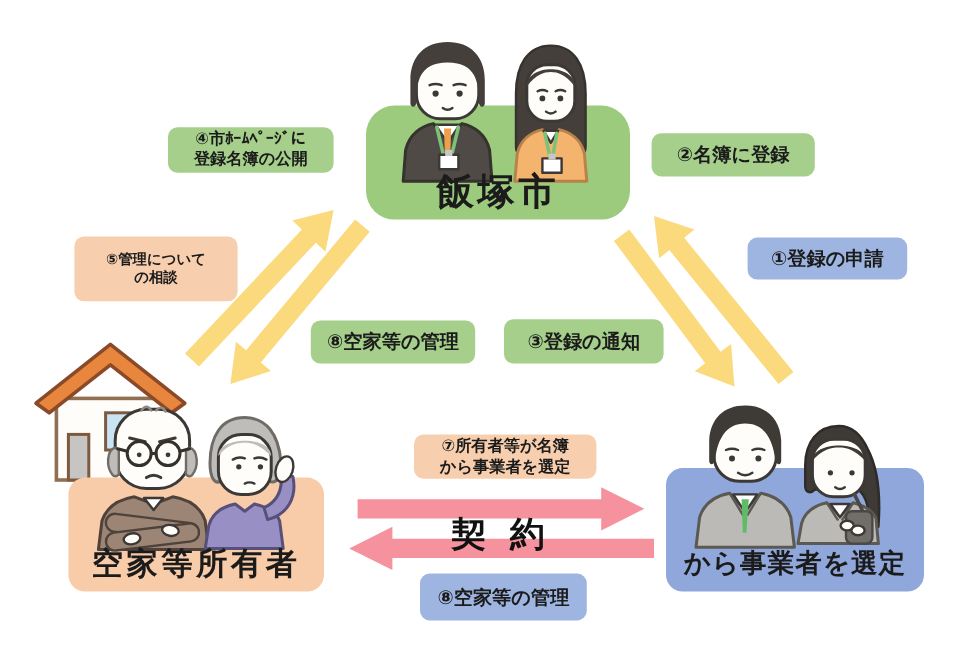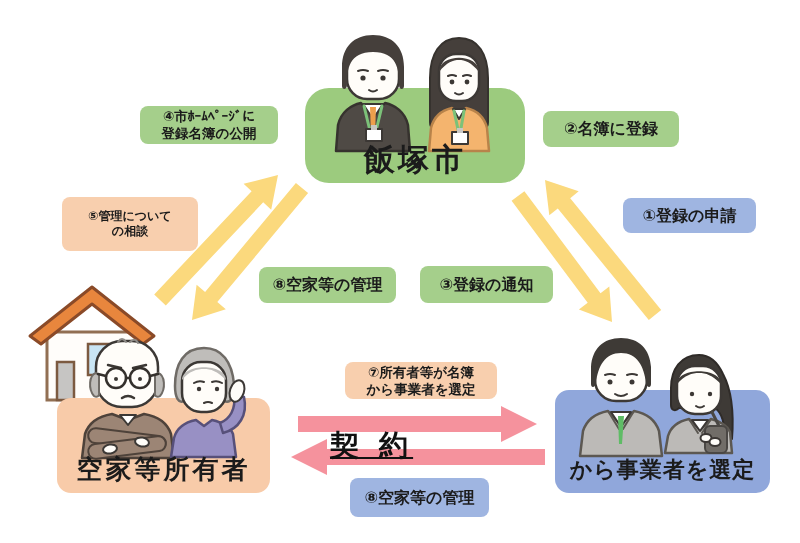--- a/index.html
+++ b/index.html
@@ -26,22 +26,22 @@
     color:var(--c-text);line-height:1.25;}
   .bg-green{background:var(--c-green-label);} .bg-peach{background:var(--c-peach-label);} .bg-blue{background:var(--c-blue-label);}
   #label-step1{left:623px;top:198px;width:133px;height:35px;font-size:16px;}
   #label-step2{left:543px;top:111px;width:136px;height:36px;font-size:16px;}
   #label-step3{left:420px;top:266px;width:133px;height:37px;font-size:16px;}
   #label-step4{left:140px;top:106px;width:138px;height:38px;font-size:13.5px;}
   #label-step5{left:62px;top:197px;width:136px;height:54px;font-size:12px;}
   #label-step6{left:259px;top:267px;width:137px;height:36px;font-size:16px;}
   #label-step7{left:345px;top:362px;width:152px;height:37px;font-size:13.5px;}
   #label-step8{left:350px;top:478px;width:139px;height:39px;font-size:16px;text-align:right;}
-  #contract-label{position:absolute;z-index:4;left:330px;top:426px;width:175px;text-align:left;
-    font-size:29px;font-weight:bold;letter-spacing:5px;color:#111;text-decoration:underline;}
+  #contract-label{position:absolute;z-index:4;left:330px;top:426px;width:175px;text-align:center;
+    font-size:29px;font-weight:bold;letter-spacing:5px;color:#111;}
 </style>
 </head>
 <body>
 
 <div class="canvas">
 
   <svg id="scene-svg" class="layer" viewBox="0 0 800 543">
 
     <g>
       <rect x="47" y="332" width="90" height="68" fill="#fffdfa" stroke="#916f53" stroke-width="3"></rect>

